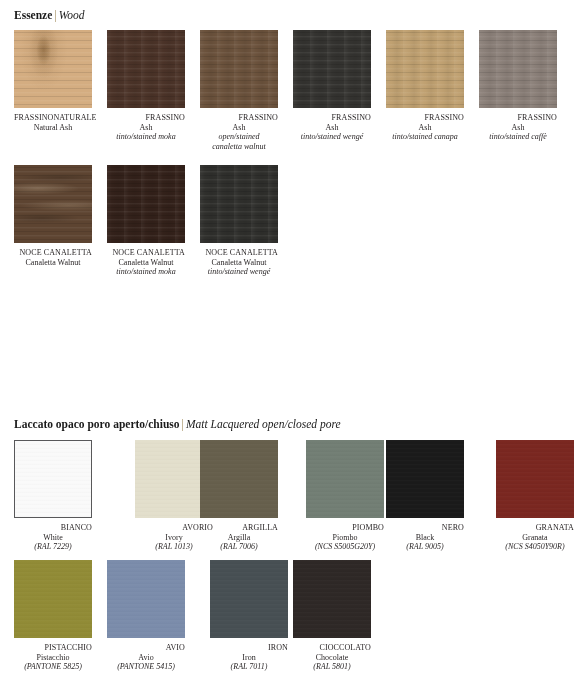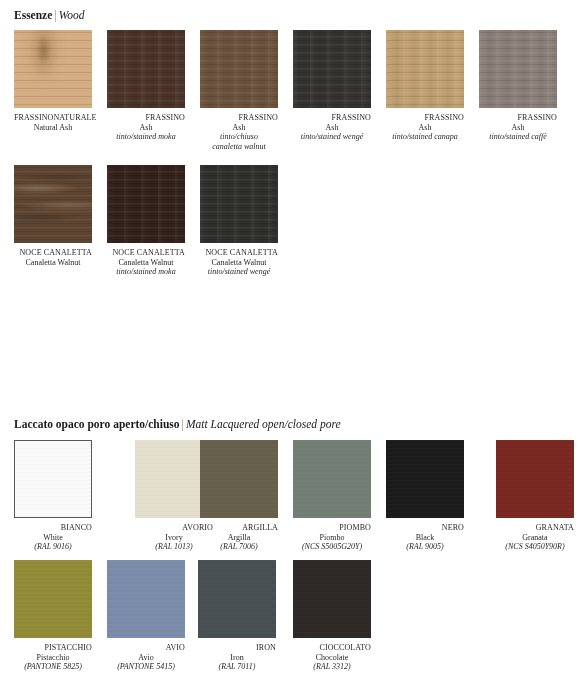--- a/index.html
+++ b/index.html
@@ -182,21 +182,21 @@
         </div>
       </div>
       <div class="swatch-cell" style="left: 186px;">
         <div class="swatch-chip" style="background: rgb(107, 82, 60);">
           <div class="grain grain-lines"></div>
           <div class="grain grain-bands"></div>
         </div>
         <div class="swatch-labels">
           <span class="lbl-it">FRASSINO</span>
           <span class="lbl-en">Ash</span>
-          <span class="lbl-note">tinto/chiuso</span>
+          <span class="lbl-note">open/stained</span>
           <span class="lbl-note">canaletta walnut</span>
         </div>
       </div>
       <div class="swatch-cell" style="left: 279px;">
         <div class="swatch-chip" style="background: rgb(52, 51, 48);">
           <div class="grain grain-lines"></div>
           <div class="grain grain-bands"></div>
         </div>
         <div class="swatch-labels">
           <span class="lbl-it">FRASSINO</span>
@@ -267,21 +267,21 @@
   </div>
 
   <div class="swatch-grid" id="grid-lacquer-row1">
       <div class="swatch-cell" style="left: 0px;">
         <div class="swatch-chip bordered" style="background: rgb(250, 250, 250);">
           <div class="matte"></div>
         </div>
         <div class="swatch-labels">
           <span class="lbl-it">BIANCO</span>
           <span class="lbl-en">White</span>
-          <span class="lbl-note">(RAL 9016)</span>
+          <span class="lbl-note">(RAL 7229)</span>
         </div>
       </div>
       <div class="swatch-cell" style="left: 93px; padding-left: 28px;">
         <div class="swatch-chip" style="background: rgb(227, 223, 204);">
           <div class="matte"></div>
         </div>
         <div class="swatch-labels">
           <span class="lbl-it">AVORIO</span>
           <span class="lbl-en">Ivory</span>
           <span class="lbl-note">(RAL 1013)</span>
@@ -290,21 +290,21 @@
       <div class="swatch-cell" style="left: 186px;">
         <div class="swatch-chip" style="background: rgb(102, 95, 76);">
           <div class="matte"></div>
         </div>
         <div class="swatch-labels">
           <span class="lbl-it">ARGILLA</span>
           <span class="lbl-en">Argilla</span>
           <span class="lbl-note">(RAL 7006)</span>
         </div>
       </div>
-      <div class="swatch-cell" style="left: 279px;">
+      <div class="swatch-cell" style="left: 292px;">
         <div class="swatch-chip" style="background: rgb(114, 126, 116);">
           <div class="matte"></div>
         </div>
         <div class="swatch-labels">
           <span class="lbl-it">PIOMBO</span>
           <span class="lbl-en">Piombo</span>
           <span class="lbl-note">(NCS S5005G20Y)</span>
         </div>
       </div>
       <div class="swatch-cell" style="left: 372px;">
@@ -342,35 +342,35 @@
       <div class="swatch-cell" style="left: 93px;">
         <div class="swatch-chip" style="background: rgb(123, 140, 171);">
           <div class="matte"></div>
         </div>
         <div class="swatch-labels">
           <span class="lbl-it">AVIO</span>
           <span class="lbl-en">Avio</span>
           <span class="lbl-note">(PANTONE 5415)</span>
         </div>
       </div>
-      <div class="swatch-cell" style="left: 184px;">
+      <div class="swatch-cell" style="left: 196px;">
         <div class="swatch-chip" style="background: rgb(71, 79, 83);">
           <div class="matte"></div>
         </div>
         <div class="swatch-labels">
           <span class="lbl-it">IRON</span>
           <span class="lbl-en">Iron</span>
           <span class="lbl-note">(RAL 7011)</span>
         </div>
       </div>
       <div class="swatch-cell" style="left: 279px;">
         <div class="swatch-chip" style="background: rgb(46, 40, 38);">
           <div class="matte"></div>
         </div>
         <div class="swatch-labels">
           <span class="lbl-it">CIOCCOLATO</span>
           <span class="lbl-en">Chocolate</span>
-          <span class="lbl-note">(RAL 3312)</span>
+          <span class="lbl-note">(RAL 5801)</span>
         </div>
       </div>
     </div>
 
 </div>
 
 </body></html>

